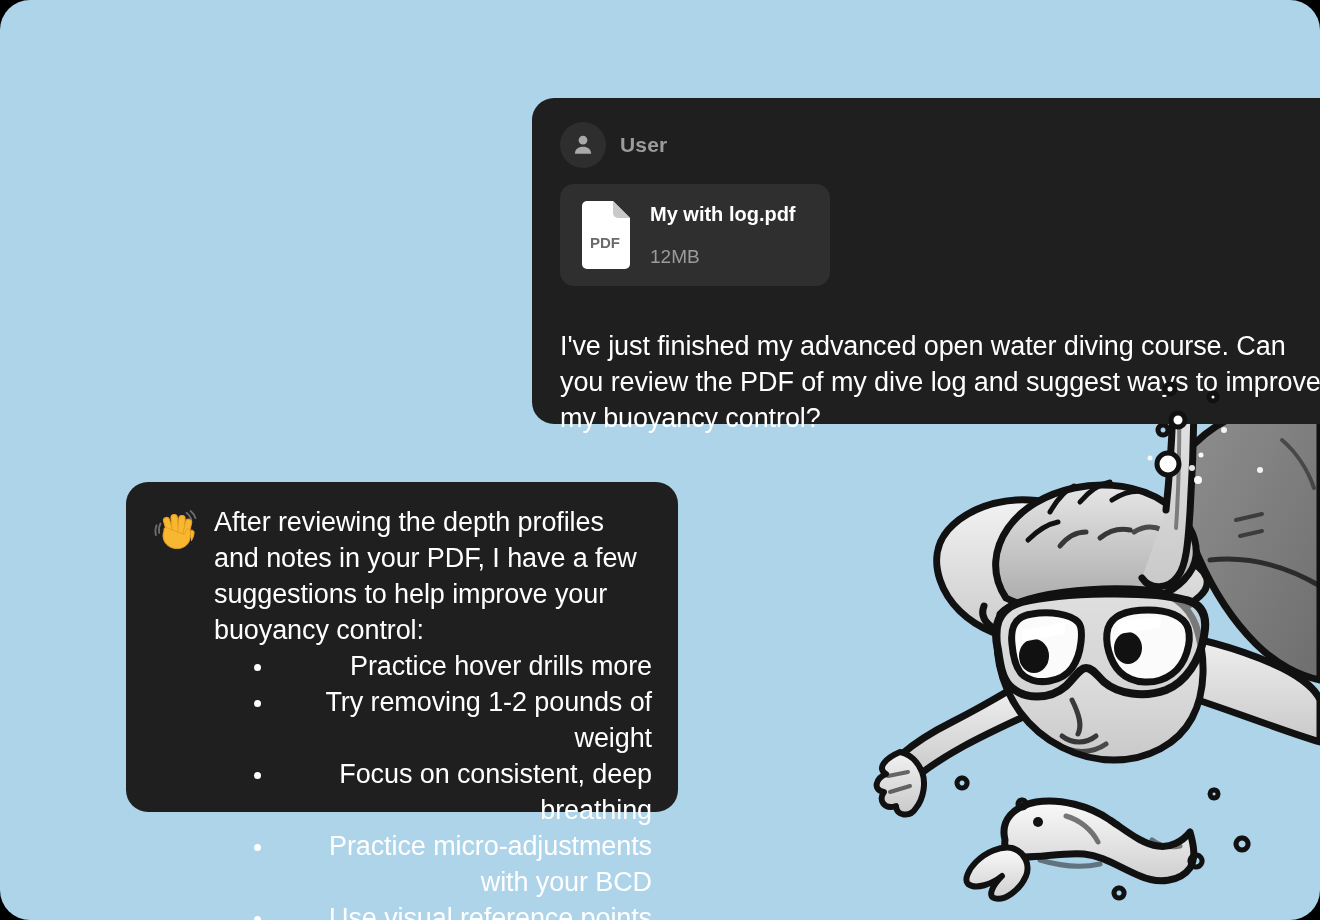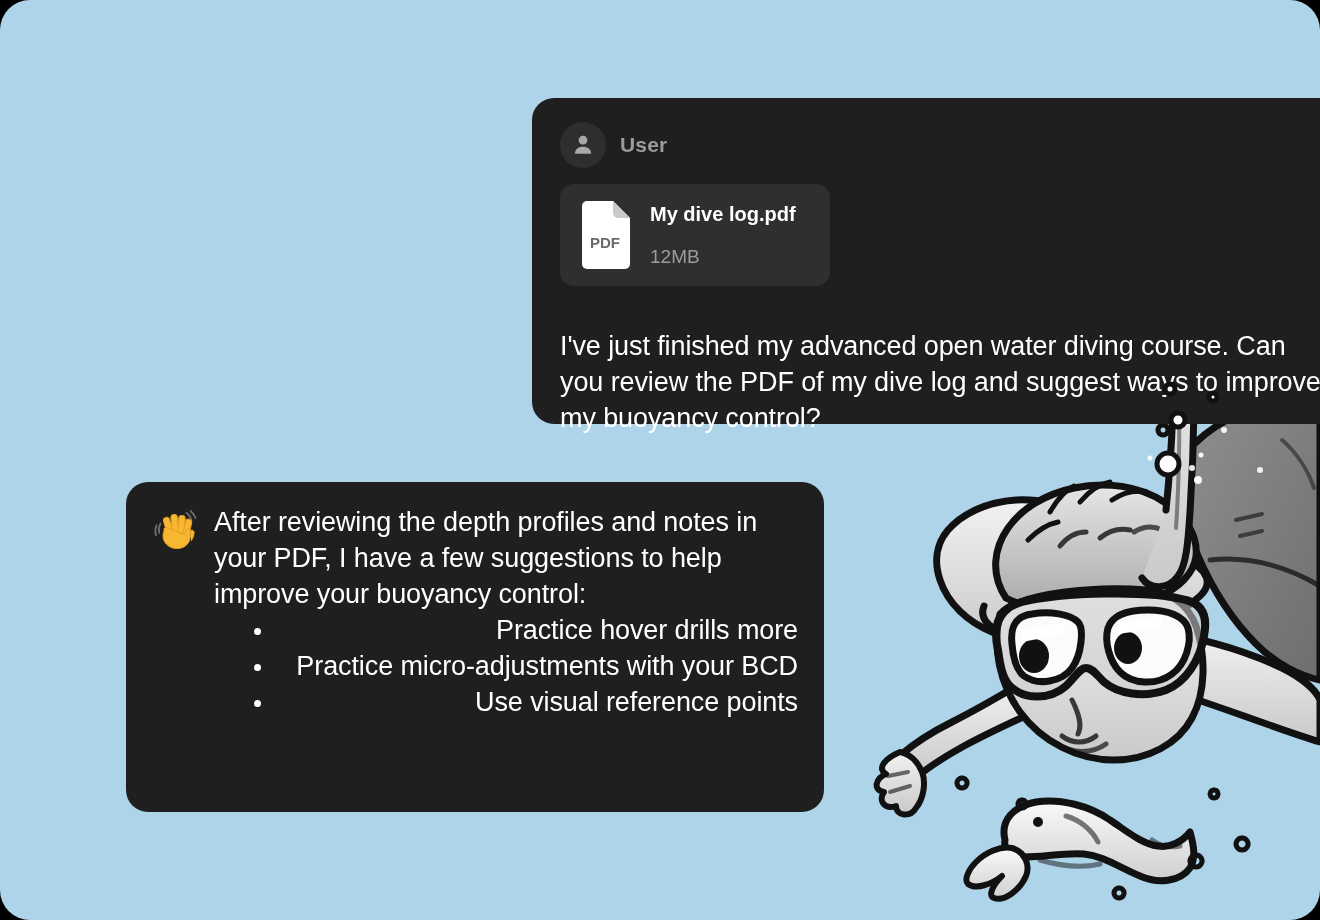--- a/index.html
+++ b/index.html
@@ -103,21 +103,21 @@
     margin-top: 42px;
     color: #ffffff;
     font-size: 27px;
     line-height: 36px;
     letter-spacing: -0.1px;
   }
 
   #assistant-bubble {
     left: 126px;
     top: 482px;
-    width: 698px;
+    width: 552px;
     height: 330px;
     padding: 22px 26px 24px 26px;
     display: flex;
     align-items: flex-start;
     gap: 14px;
   }
   .wave-emoji {
     flex: none;
     width: 48px;
     height: 48px;
@@ -394,21 +394,21 @@
 
     <div class="file-card">
       <div class="pdf-icon">
         <svg width="56" height="70" viewBox="0 0 56 70" aria-hidden="true">
           <path d="M4 6a5 5 0 0 1 5-5h26l17 17v46a5 5 0 0 1-5 5H9a5 5 0 0 1-5-5z" fill="#ffffff"></path>
           <path d="M35 1l17 17H40a5 5 0 0 1-5-5z" fill="#c9c9c9"></path>
           <text x="27" y="48" text-anchor="middle" font-family="Liberation Sans, sans-serif" font-size="15" font-weight="bold" fill="#6b6b6b">PDF</text>
         </svg>
       </div>
       <div class="file-meta">
-        <div class="file-name">My dive log.pdf</div>
+        <div class="file-name">My with log.pdf</div>
         <div class="file-size">12MB</div>
       </div>
     </div>
 
     <div class="user-text">I've just finished my advanced open water diving course. Can you review the PDF of my dive log and suggest ways to improve my buoyancy control?</div>
   </div>
 
   <div class="bubble" id="assistant-bubble">
     <div class="wave-emoji">
       <svg width="48" height="48" viewBox="0 0 48 48" aria-hidden="true">
@@ -429,20 +429,22 @@
           <path d="M34.5 4.8c2.2 1.6 3.9 3.9 4.8 6.5"></path>
           <path d="M38.6 3c2.3 1.9 4 4.4 4.9 7.2"></path>
         </g>
       </svg>
     </div>
 
     <div class="assistant-body">
       <div class="assistant-intro">After reviewing the depth profiles and notes in your PDF, I have a few suggestions to help improve your buoyancy control:</div>
       <ul class="assistant-list">
         <li>Practice hover drills more</li>
+        <li>Try removing 1-2 pounds of weight</li>
+        <li>Focus on consistent, deep breathing</li>
         <li>Practice micro-adjustments with your BCD</li>
         <li>Use visual reference points</li>
       </ul>
     </div>
   </div>
 
   <div id="foreground-bubbles">
     <svg viewBox="0 0 1320 920" xmlns="http://www.w3.org/2000/svg">
       <g stroke="#111" stroke-width="5" fill="#ffffff">
         <circle cx="1170" cy="389" r="5"></circle>

